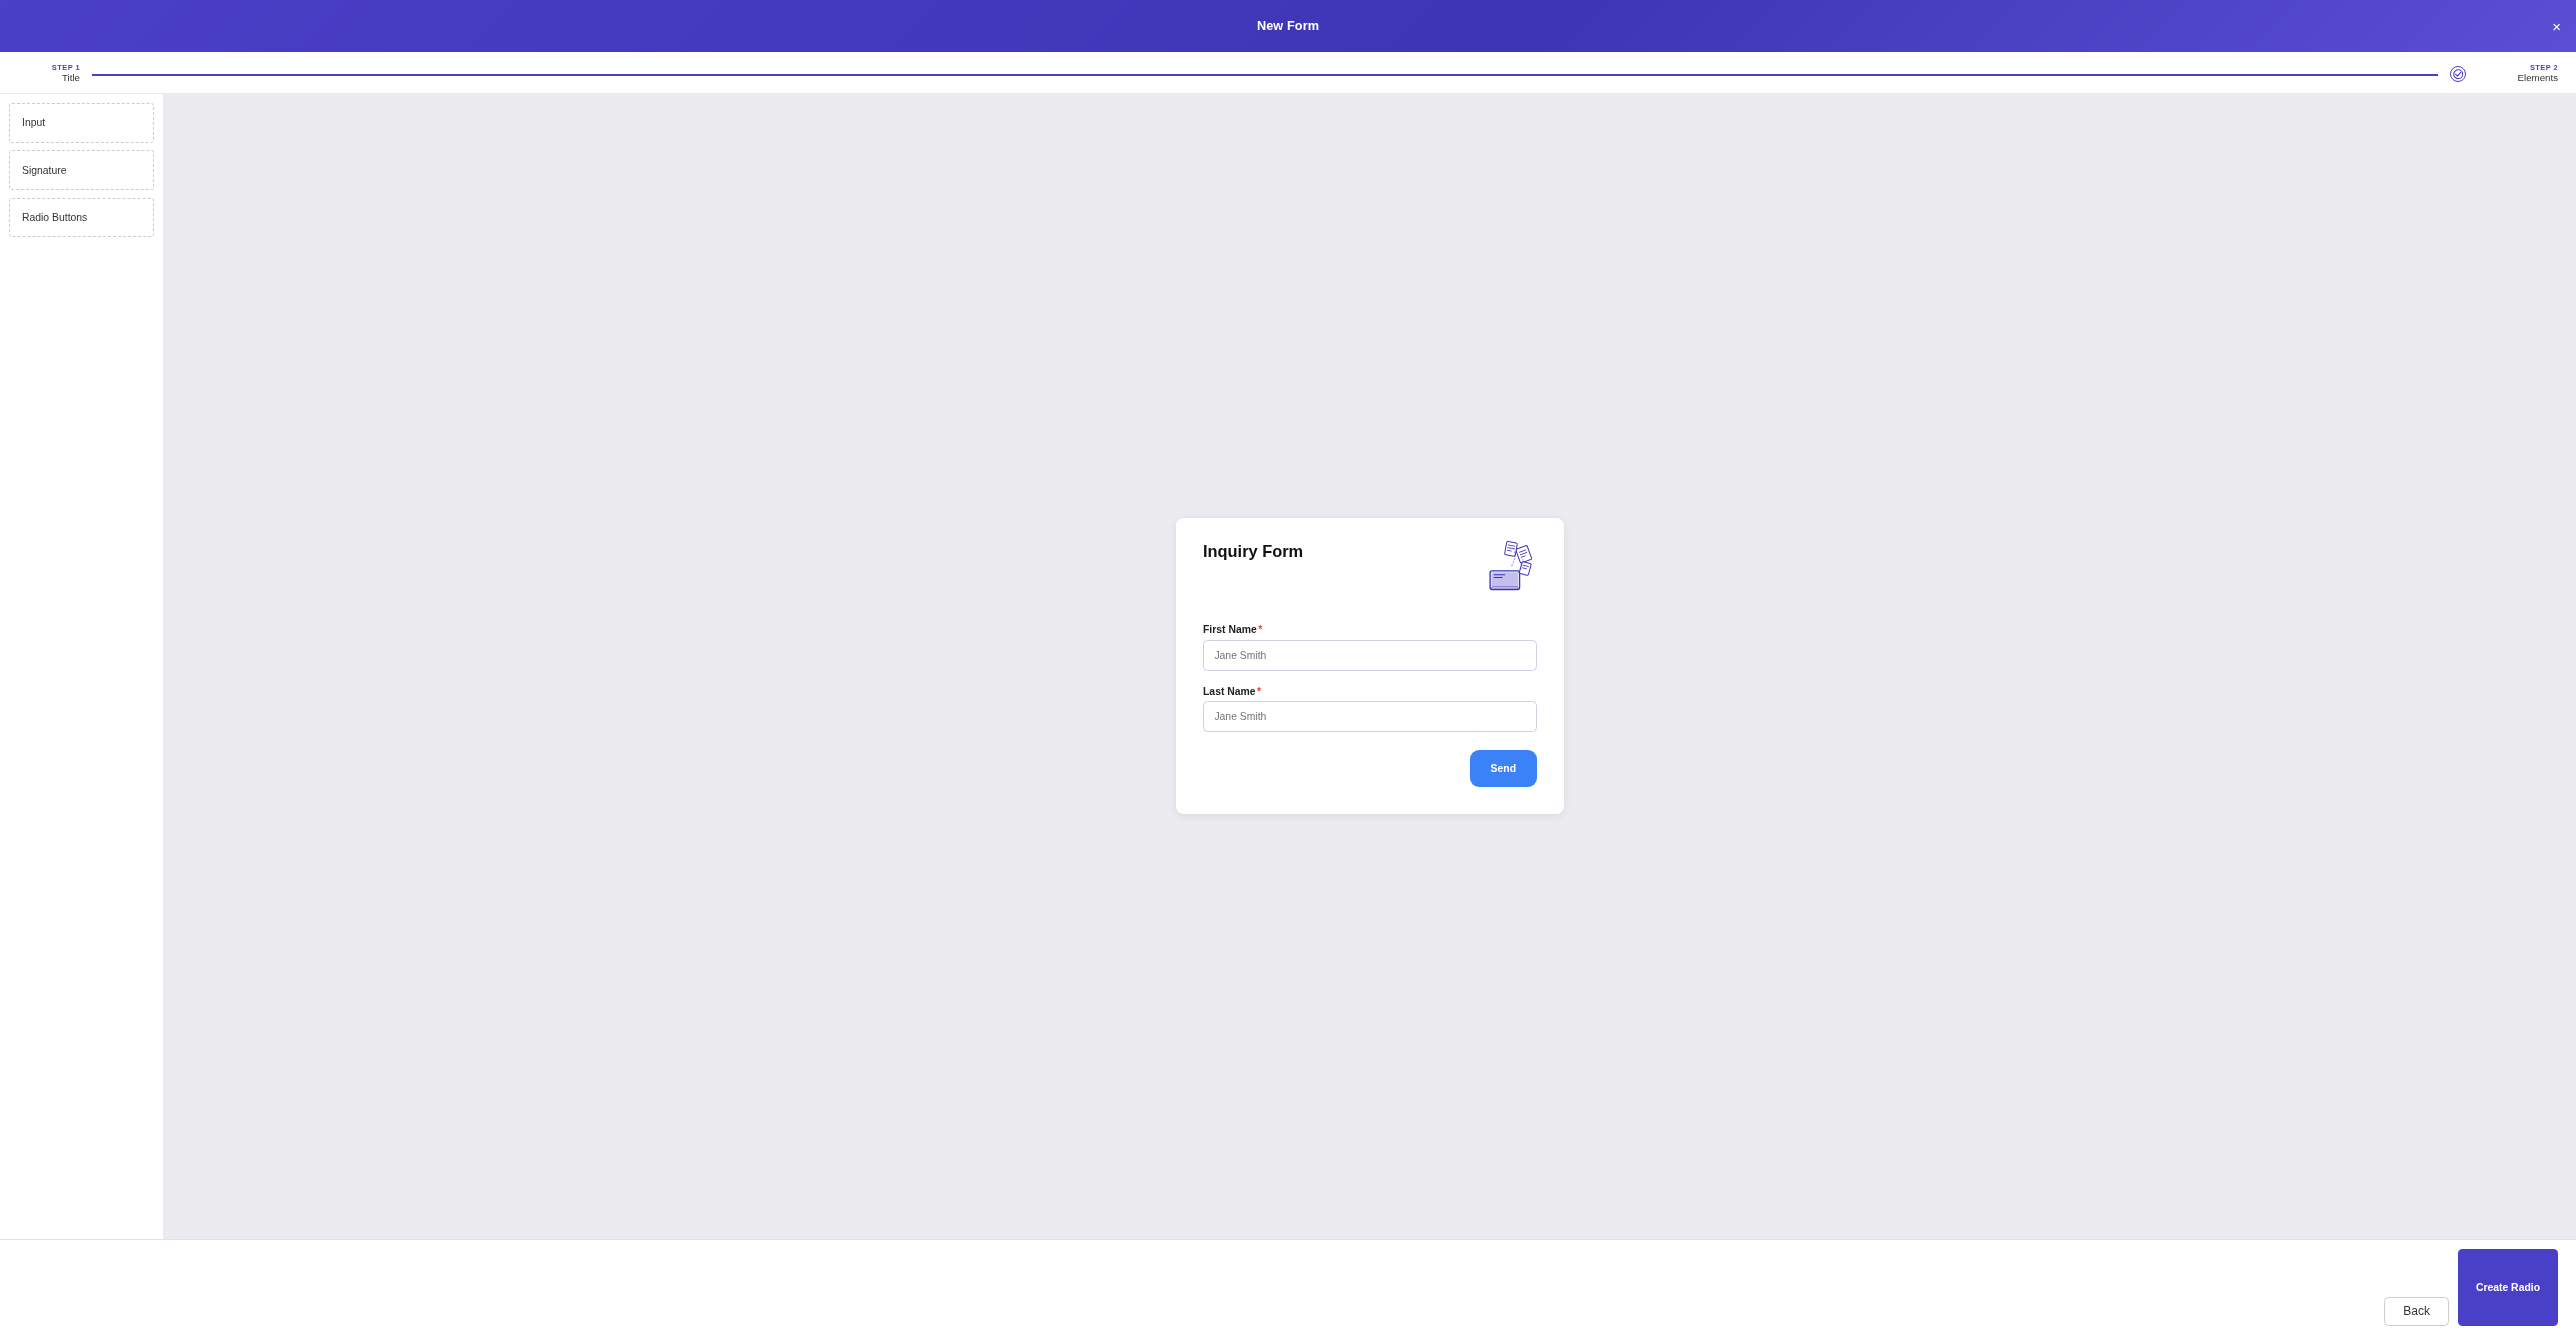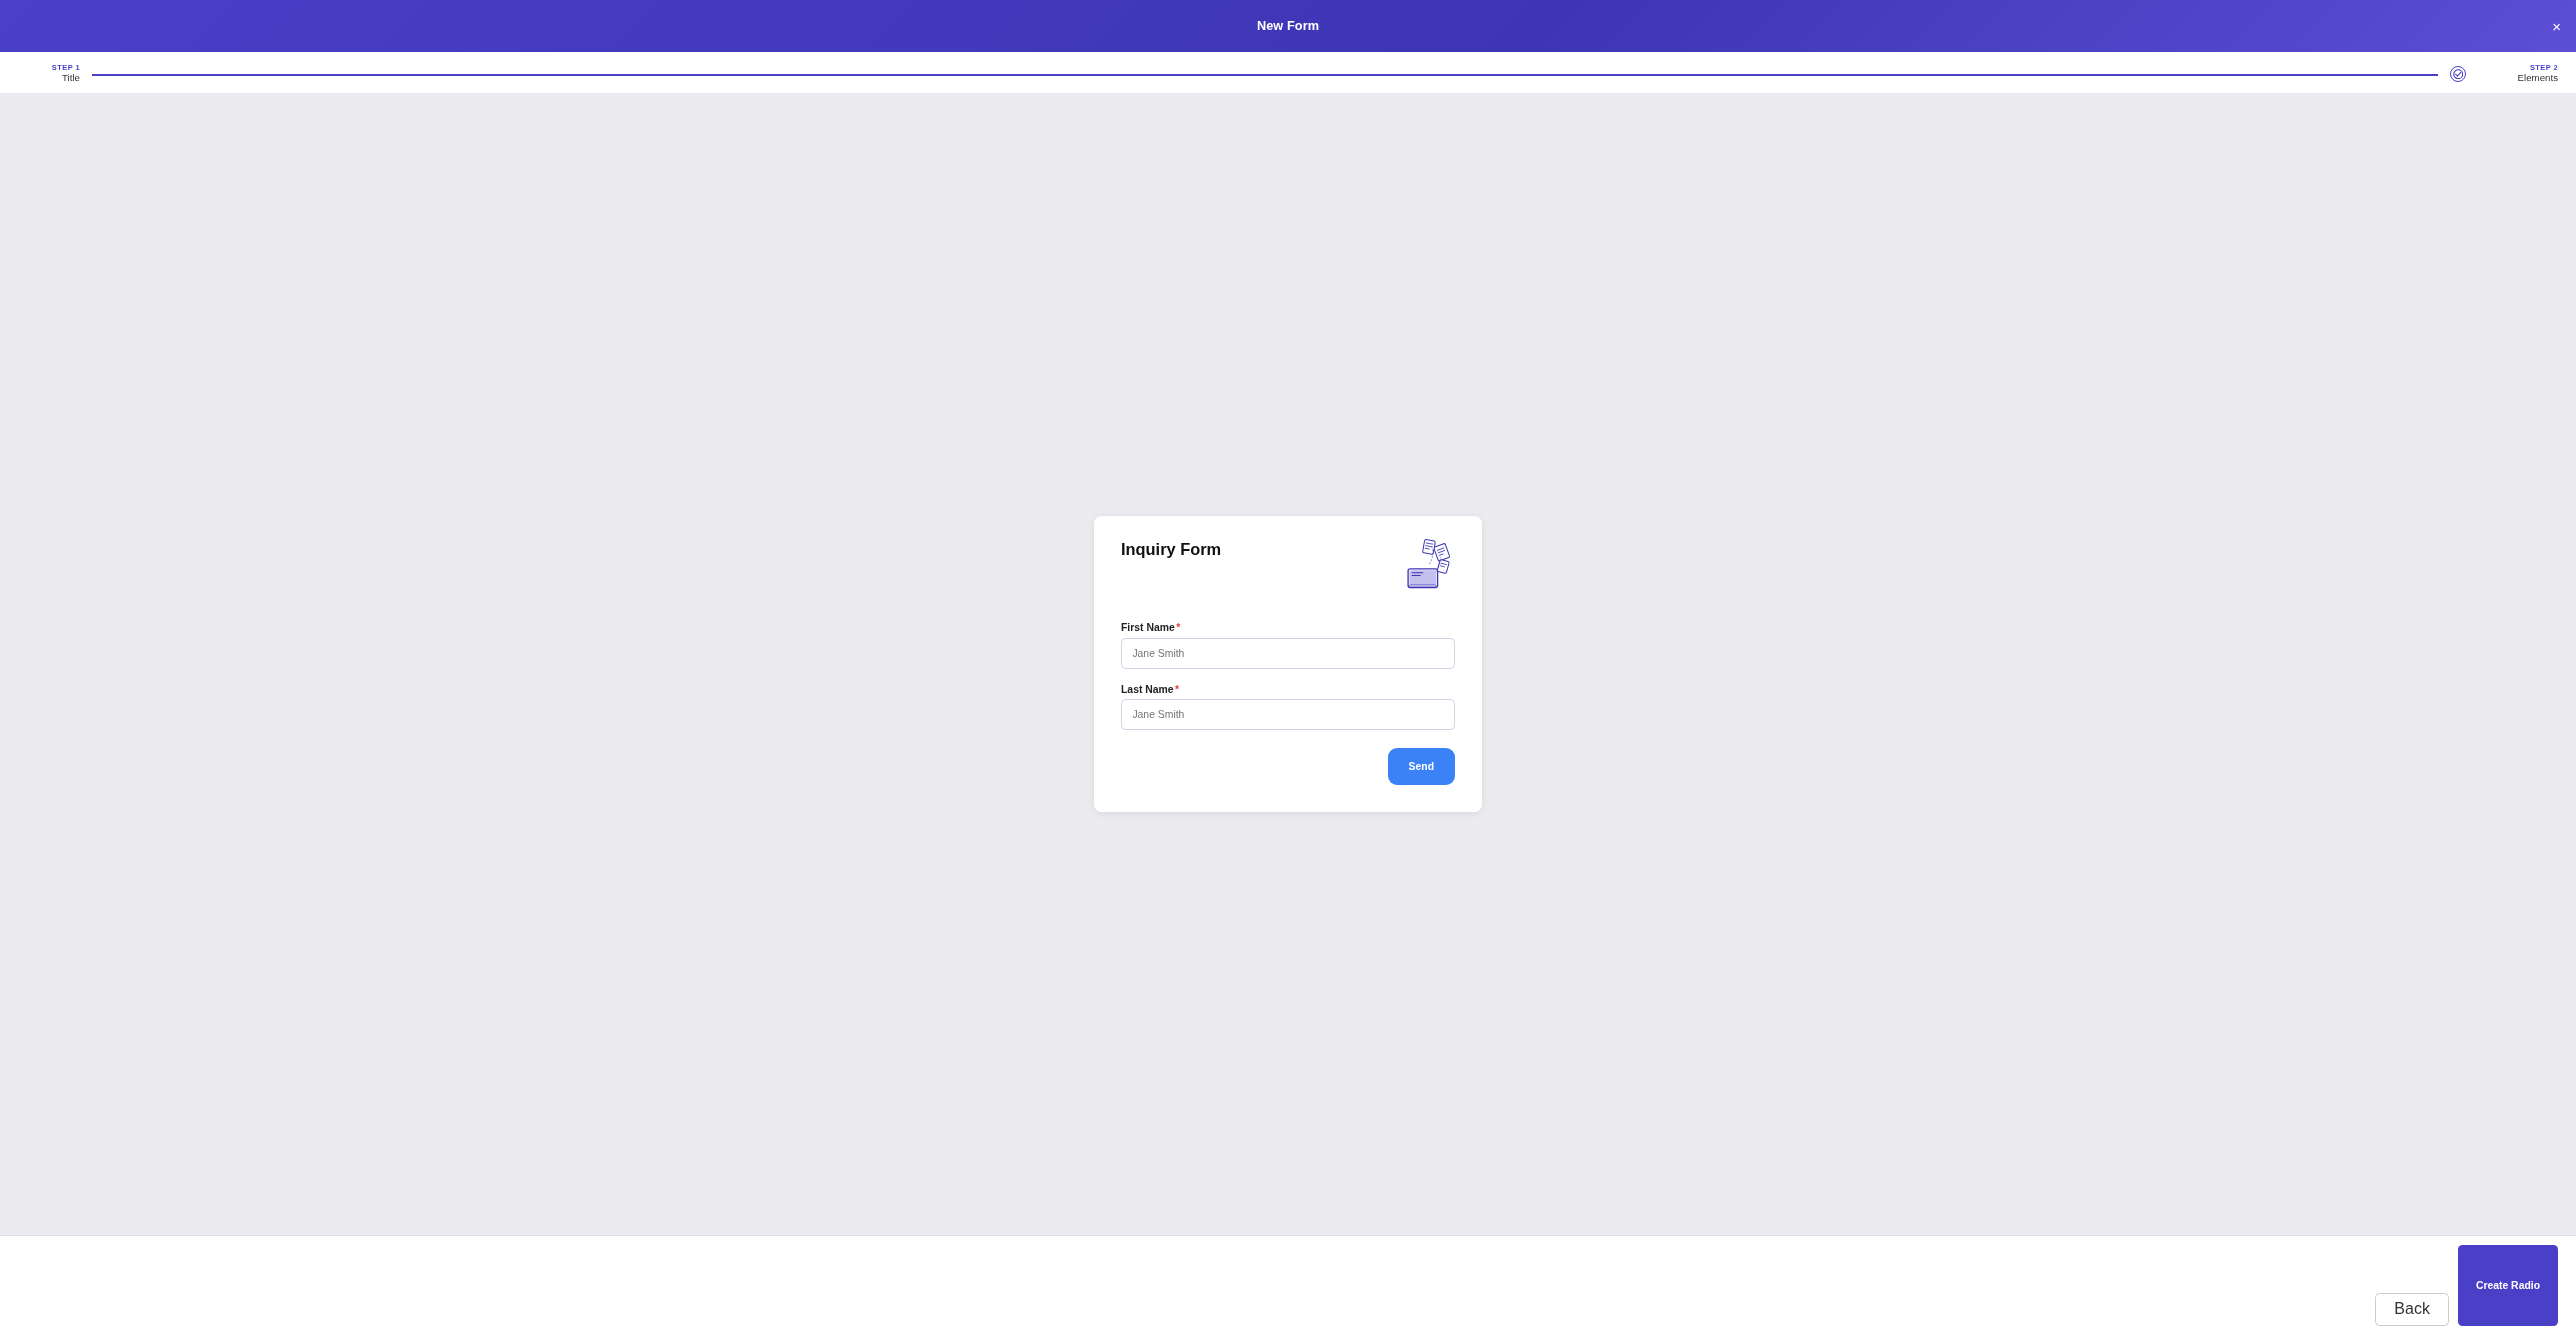--- a/index.html
+++ b/index.html
@@ -209,21 +209,21 @@
       justify-content: flex-end;
       gap: 9px;
       flex-shrink: 0;
     }
     .back-btn {
       background: white;
       color: #333;
       border: 0.7px solid #ccc;
       border-radius: 4.5px;
       padding: 6.7px 18px;
-      font-size: 16px;
+      font-size: 12px;
       font-weight: 500;
       cursor: pointer;
       margin-top: 48px;
     }
     .create-form-btn {
       background: #4a3fc7;
       color: white;
       border: none;
       border-radius: 4.5px;
       padding: 6.7px 18px;
@@ -255,20 +255,31 @@
     </div>
     <div class="step">
       <span class="step-label">STEP 2</span>
       <span class="step-name">Elements</span>
     </div>
   </div>
 </div>
 
 <div class="main">
 
+  <aside class="sidebar">
+    <div class="sidebar-item">
+      <span>Input</span>
+    </div>
+    <div class="sidebar-item">
+      <span>Signature</span>
+    </div>
+    <div class="sidebar-item">
+      <span>Radio Buttons</span>
+    </div>
+  </aside>
 
   <main class="content">
     <div class="form-card">
       <div class="form-card-header">
         <h2 class="form-title">Inquiry Form</h2>
 
         <svg class="form-illustration" viewBox="0 0 100 100" xmlns="http://www.w3.org/2000/svg">
 
           <ellipse cx="52" cy="72" rx="22" ry="5" fill="#d0cced" opacity="0.5"></ellipse>
           <rect x="30" y="52" width="44" height="28" rx="3" fill="white" stroke="#3d35b5" stroke-width="2"></rect>

